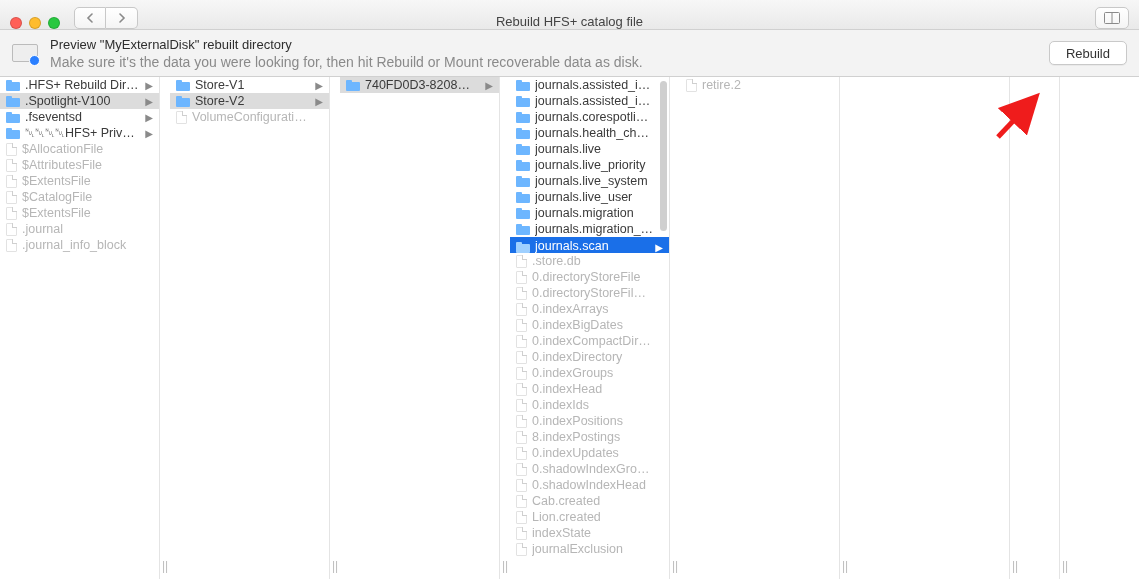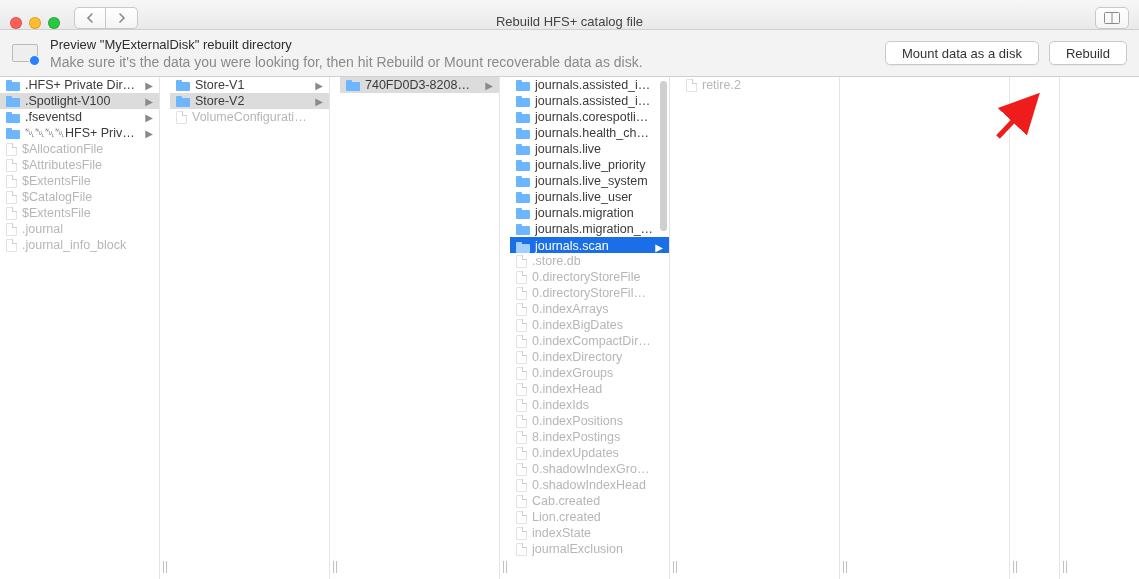--- a/index.html
+++ b/index.html
@@ -83,31 +83,30 @@
 <div class="header">
   <div class="diskicon">
     <div class="body"></div>
       <div class="badge"></div>
   </div>
   <div class="headertext">
     <div class="line1">Preview "MyExternalDisk" rebuilt directory</div>
     <div class="line2">Make sure it's the data you were looking for, then hit Rebuild or Mount recoverable data as disk.</div>
   </div>
   <div class="hbtns">
-    <div class="macbtn">Mount data as a disk</div>
     <div class="macbtn">Rebuild</div>
   </div>
 </div>
 
 <div class="browser" id="browser">
     <div class="col">
       <div class="list">
         <div class="row">
           <span class="icon-folder"></span>
-          <span class="label">.HFS+ Private Dire…</span>
+          <span class="label">.HFS+ Rebuild Dire…</span>
           <span class="chev">▶</span>
         </div>
         <div class="row sel">
           <span class="icon-folder"></span>
           <span class="label">.Spotlight-V100</span>
           <span class="chev">▶</span>
         </div>
         <div class="row">
           <span class="icon-folder"></span>
           <span class="label">.fseventsd</span>

